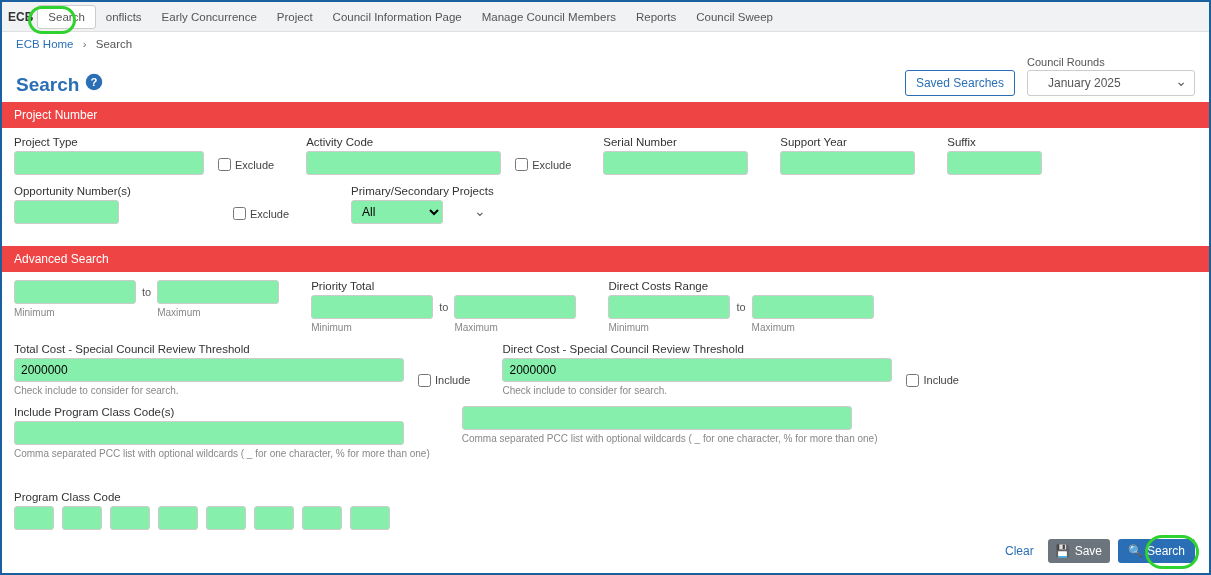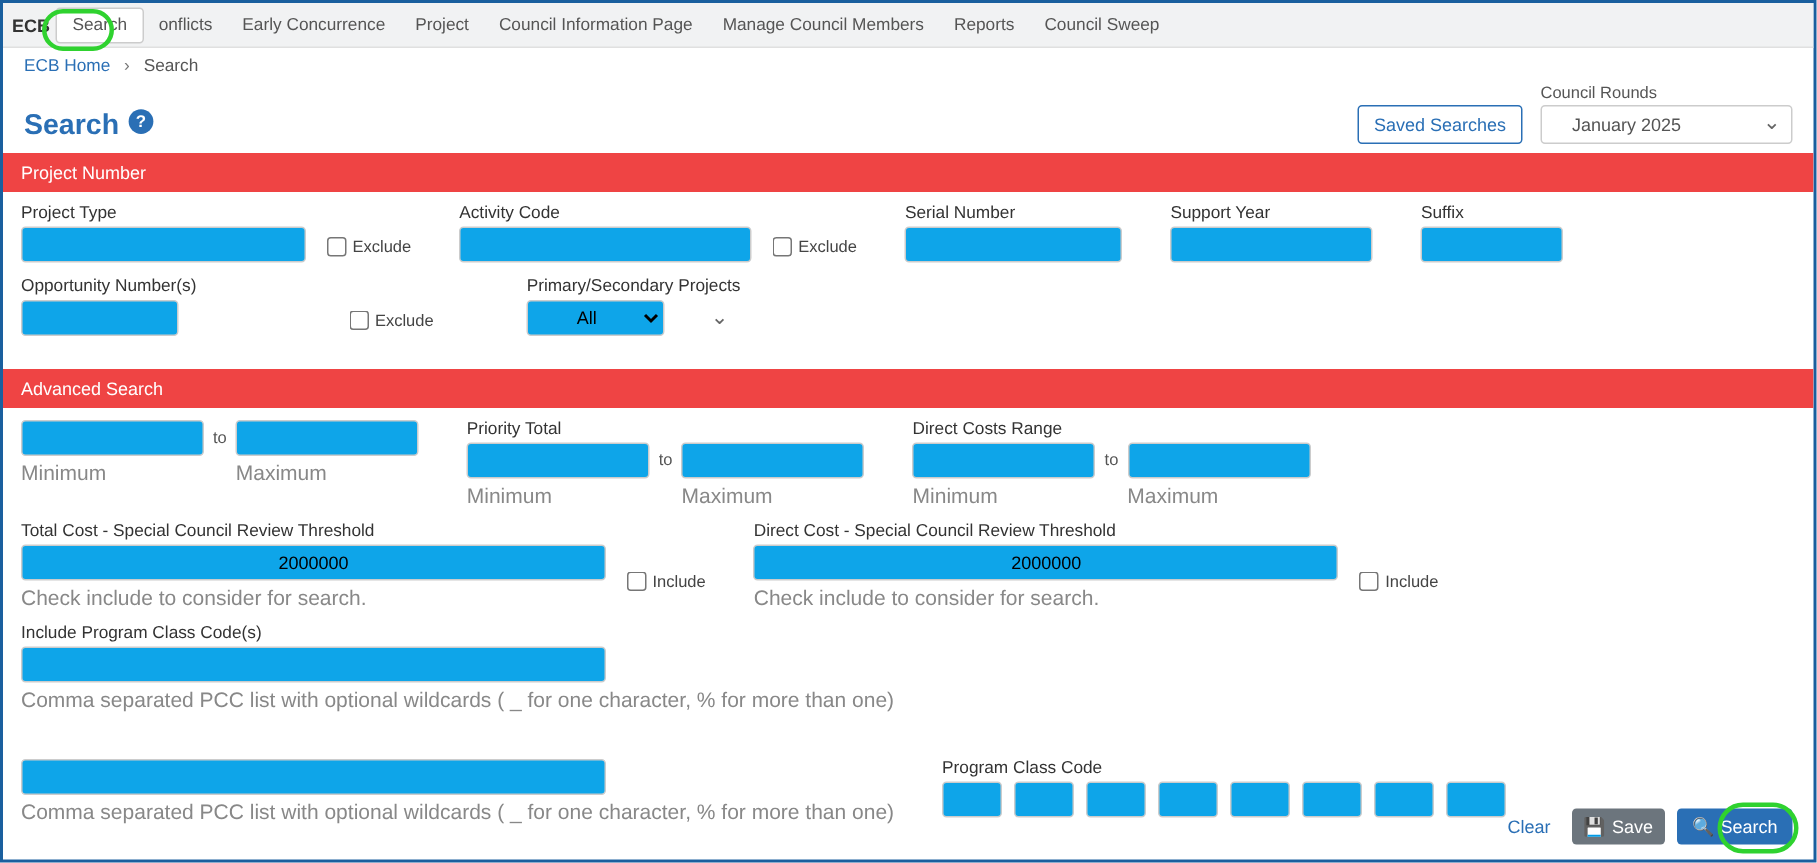--- a/index.html
+++ b/index.html
@@ -29,22 +29,22 @@
 .cr-sel-wrap::after { content: "⌄"; position: absolute; right: 8px; top: 3px; color: #666; font-size: 14px; pointer-events: none; }
 
 
 .section-hdr { background: #ef4444; color: #fff; padding: 6px 12px; font-size: 12px; font-weight: 500; }
 
 
 .form-area { padding: 8px 12px 12px 12px; }
 .row { display: flex; gap: 32px; margin-bottom: 10px; flex-wrap: wrap; }
 .field { display: flex; flex-direction: column; }
 .field label { font-size: 11.5px; color: #333; margin-bottom: 3px; }
-.field .hint { font-size: 14px; color: #888; margin-top: 3px; }
-input[type=text], textarea, select.plain { border: 1px solid #ccc; border-radius: 3px; height: 24px; padding: 2px 6px; font-size: 12px; background: #0ea5e9; text-align: center; }
+.field .hint { font-size: 10px; color: #888; margin-top: 3px; }
+input[type=text], textarea, select.plain { border: 1px solid #ccc; border-radius: 3px; height: 24px; padding: 2px 6px; font-size: 12px; background: #86efac; }
 .exclude { display: flex; align-items: center; gap: 4px; font-size: 11px; color: #444; margin-top: 18px; }
 .exclude input { margin: 0; }
 
 
 .w-pt { width: 190px; }
 .w-ac { width: 195px; }
 .w-ic { width: 190px; }
 .w-sn { width: 145px; }
 .w-sy { width: 135px; }
 .w-sx { width: 95px; }

